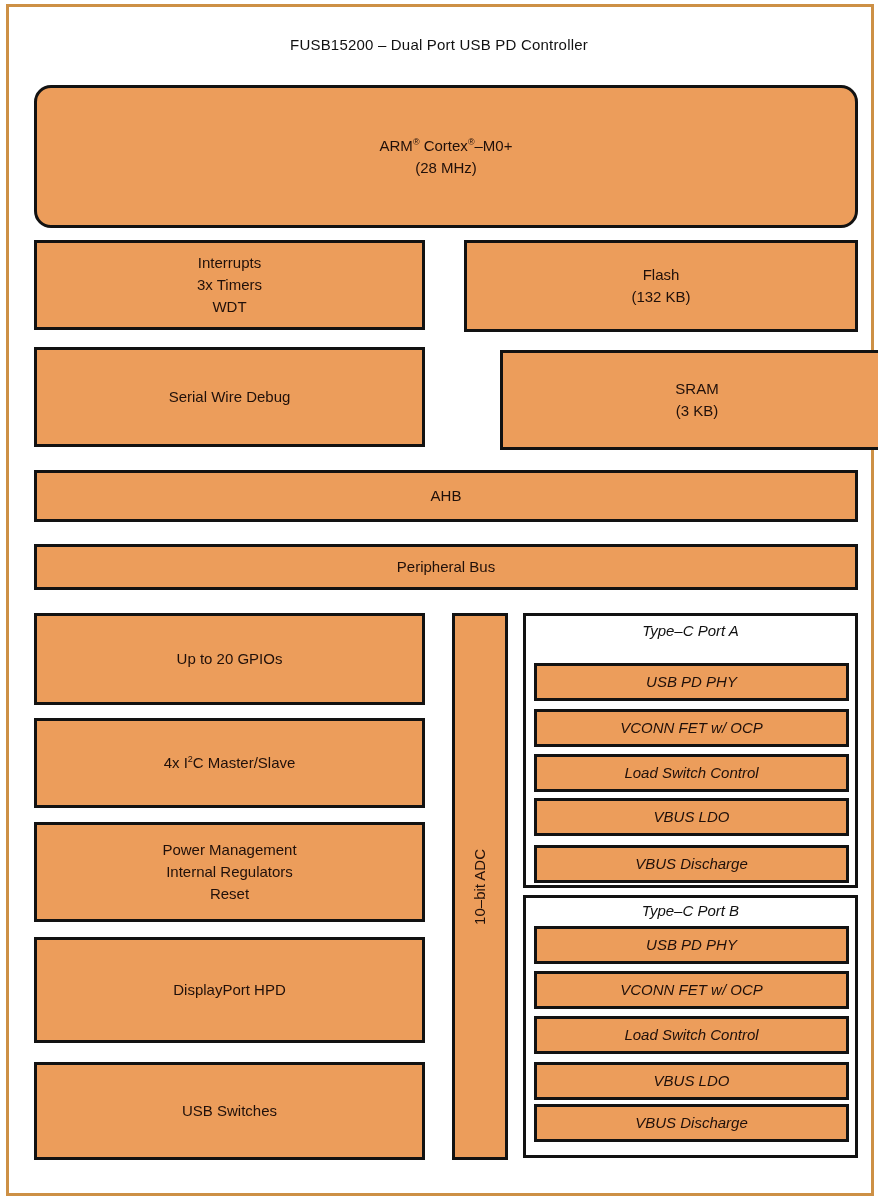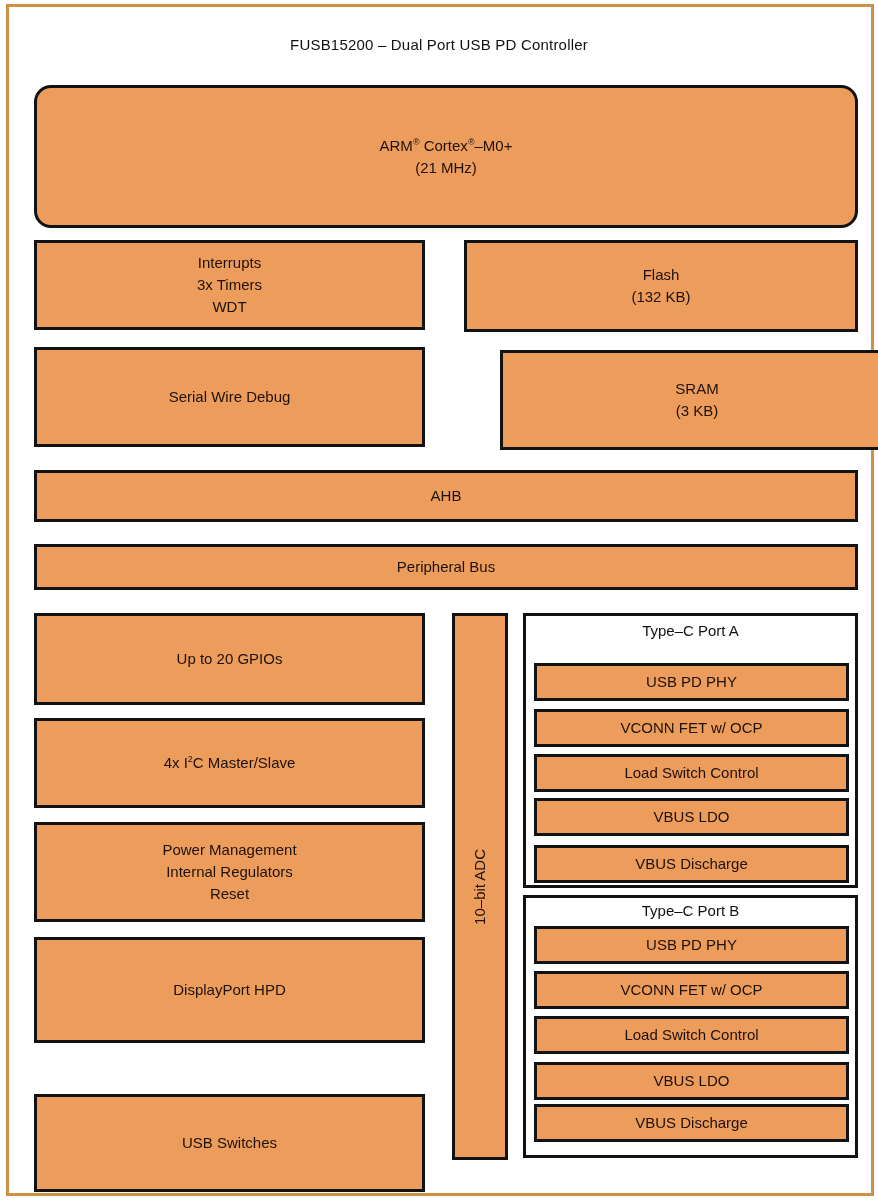--- a/index.html
+++ b/index.html
@@ -15,36 +15,36 @@
   #stage{position:relative;width:878px;height:1200px;background:#ffffff;overflow:hidden;}
   #frame{position:absolute;left:6px;top:4px;right:4px;bottom:4px;border:3px solid var(--frame-border);pointer-events:none;}
   .diagram-title{position:absolute;top:36px;left:0;width:100%;text-align:center;font-size:15px;color:var(--title-text);letter-spacing:0.2px;}
   .orange-block{
     position:absolute;box-sizing:border-box;
     background:var(--block-fill);border:3px solid var(--block-border);
     display:flex;align-items:center;justify-content:center;text-align:center;
     font-size:15px;color:var(--block-text);line-height:22px;
   }
   .orange-block sup{font-size:9px;line-height:0;}
-  .panel{position:absolute;box-sizing:border-box;background:var(--panel-bg);border:3px solid var(--block-border);}
+  .panel{position:absolute;box-sizing:border-box;background:var(--panel-bg);border:3px solid var(--block-border);font-style:italic;}
   .panel-title{position:absolute;top:6px;left:0;width:100%;text-align:center;font-size:15px;color:var(--title-text);}
   .vtext{writing-mode:vertical-rl;transform:rotate(180deg);white-space:nowrap;}
 </style>
 </head>
 <body>
 
 <div id="stage">
   <div id="frame"></div>
 
   <div class="diagram-title">FUSB15200 – Dual Port USB PD Controller</div>
 
   <div class="orange-block" style="left:34px;top:85px;width:824px;height:143px;border-radius:17px;">
     <div>
       <div><span>ARM</span><sup>®</sup><span> Cortex</span><sup>®</sup><span>–M0+</span></div>
-      <div>(21 MHz)</div>
+      <div>(28 MHz)</div>
     </div>
   </div>
 
   <div class="orange-block" style="left:34px;top:240px;width:391px;height:90px;">
     <div>
       <div>Interrupts</div>
       <div>3x Timers</div>
       <div>WDT</div>
     </div>
   </div>
@@ -88,21 +88,21 @@
       <div>Power Management</div>
       <div>Internal Regulators</div>
       <div>Reset</div>
     </div>
   </div>
 
   <div class="orange-block" style="left:34px;top:937px;width:391px;height:106px;">
     <div>DisplayPort HPD</div>
   </div>
 
-  <div class="orange-block" style="left:34px;top:1062px;width:391px;height:98px;margin-top:32px;">
+  <div class="orange-block" style="left:34px;top:1062px;width:391px;height:98px;">
     <div>USB Switches</div>
   </div>
 
   <div class="orange-block" style="left:452px;top:613px;width:56px;height:547px;">
     <div class="vtext">10–bit ADC</div>
   </div>
 
   <div class="panel" style="left:523px;top:613px;width:335px;height:275px;">
     <div class="panel-title">Type–C Port A</div>
     <div class="orange-block" style="left:8px;top:47px;width:315px;height:38px;">

